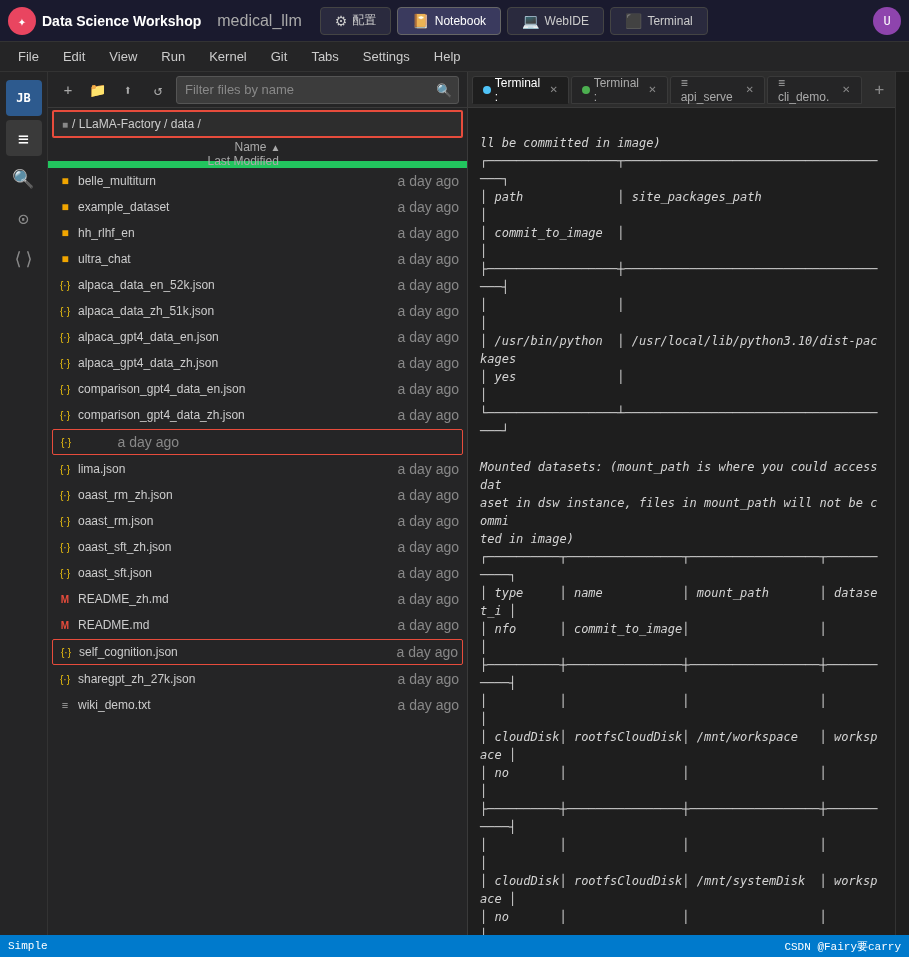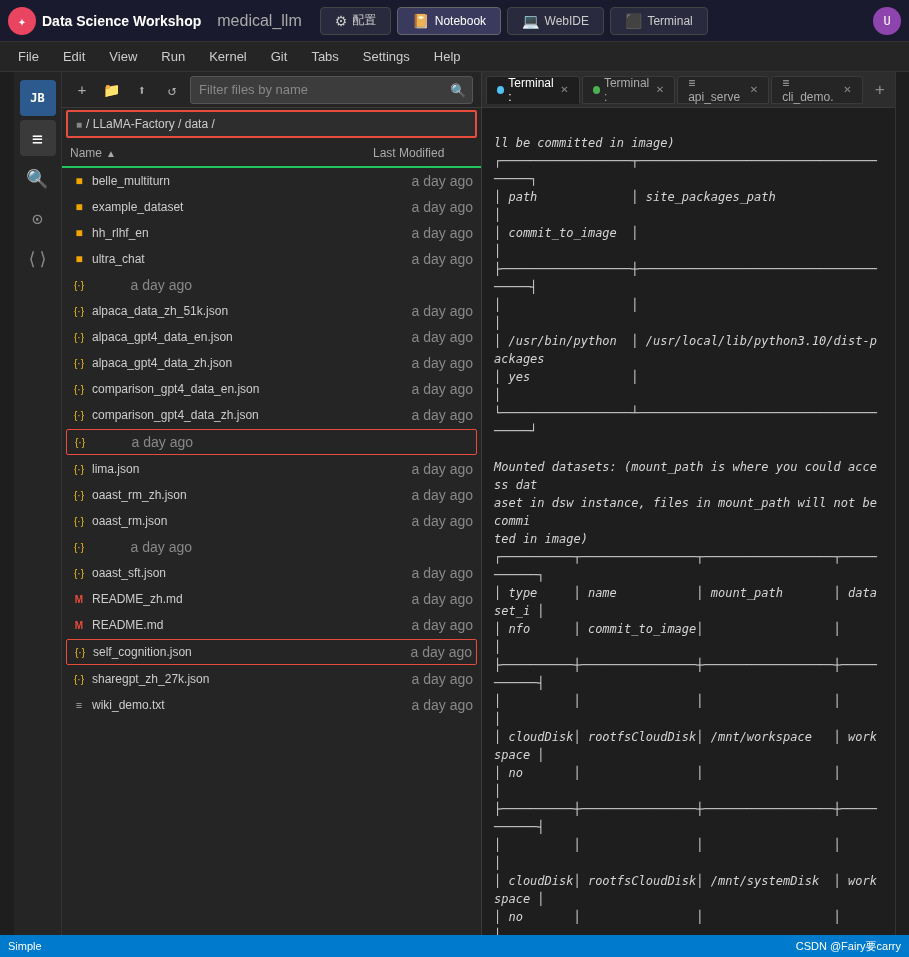--- a/index.html
+++ b/index.html
@@ -100,21 +100,20 @@
     
     #activity-bar {
       width: 48px;
       background: #252526;
       display: flex;
       flex-direction: column;
       align-items: center;
       padding-top: 8px;
       gap: 4px;
       border-right: 1px solid #333;
-      margin-left: 14px;
     }
     .act-icon {
       width: 36px; height: 36px;
       display: flex; align-items: center; justify-content: center;
       border-radius: 4px;
       cursor: pointer;
       font-size: 18px;
       color: #888;
     }
     .act-icon:hover, .act-icon.active { color: #fff; background: #3a3a3a; }
@@ -192,24 +191,25 @@
     }
     #breadcrumb .bc-icon { font-size: 10px; color: #888; }
     #breadcrumb span { color: #ccc; }
 
     
     #file-list-header {
       display: flex;
       align-items: center;
       height: 28px;
       padding: 0 8px;
-      border-bottom: 2px solid #22c55e;
+      border-bottom: 7px solid #22c55e;
       font-size: 12px;
       font-family: sans-serif;
       color: #aaa;
+      flex-direction: column;
     }
     #file-list-header .col-name { flex: 1; display: flex; align-items: center; gap: 4px; }
     #file-list-header .col-modified { width: 100px; text-align: left; }
     .sort-icon { font-size: 10px; }
 
     
     #file-list {
       flex: 1;
       overflow-y: auto;
     }
@@ -322,21 +322,21 @@
     ::-webkit-scrollbar-thumb { background: #555; border-radius: 3px; }
 
     
     #statusbar {
       height: 22px;
       background: #007acc;
       display: flex;
       align-items: center;
       padding: 0 8px;
       font-size: 11px;
-      font-family: Liberation Sans, sans-serif;
+      font-family: Liberation Mono, monospace;
       color: #fff;
       position: absolute;
       bottom: 0;
       left: 0; right: 0;
     }
     #statusbar .right {
       margin-left: auto;
     }
 
     
@@ -439,20 +439,21 @@
           <span class="file-name">hh_rlhf_en</span>
           <span class="file-modified">a day ago</span>
         </div>
         <div class="file-item">
           <span class="file-icon folder">■</span>
           <span class="file-name">ultra_chat</span>
           <span class="file-modified">a day ago</span>
         </div>
         <div class="file-item">
           <span class="file-icon json">{·}</span>
+          <span class="file-name">alpaca_data_en_52k.json</span>
           <span class="file-modified">a day ago</span>
         </div>
         <div class="file-item">
           <span class="file-icon json">{·}</span>
           <span class="file-name">alpaca_data_zh_51k.json</span>
           <span class="file-modified">a day ago</span>
         </div>
         <div class="file-item">
           <span class="file-icon json">{·}</span>
           <span class="file-name">alpaca_gpt4_data_en.json</span>
@@ -487,20 +488,21 @@
           <span class="file-name">oaast_rm_zh.json</span>
           <span class="file-modified">a day ago</span>
         </div>
         <div class="file-item">
           <span class="file-icon json">{·}</span>
           <span class="file-name">oaast_rm.json</span>
           <span class="file-modified">a day ago</span>
         </div>
         <div class="file-item">
           <span class="file-icon json">{·}</span>
+          <span class="file-name">oaast_sft_zh.json</span>
           <span class="file-modified">a day ago</span>
         </div>
         <div class="file-item">
           <span class="file-icon json">{·}</span>
           <span class="file-name">oaast_sft.json</span>
           <span class="file-modified">a day ago</span>
         </div>
         <div class="file-item">
           <span class="file-icon md">M</span>
           <span class="file-name">README_zh.md</span>

